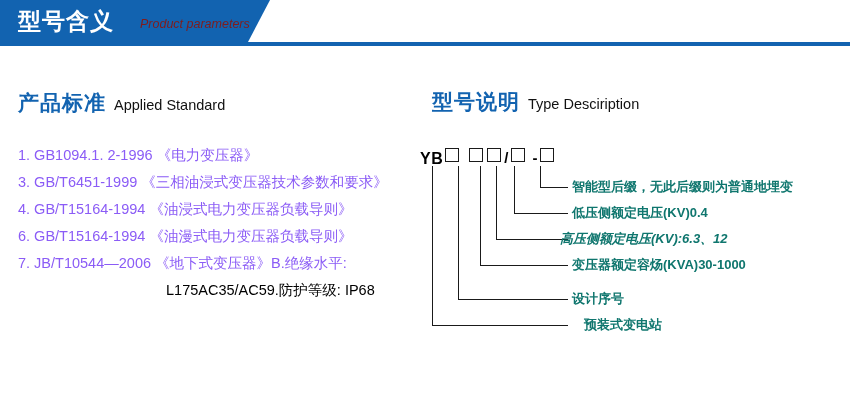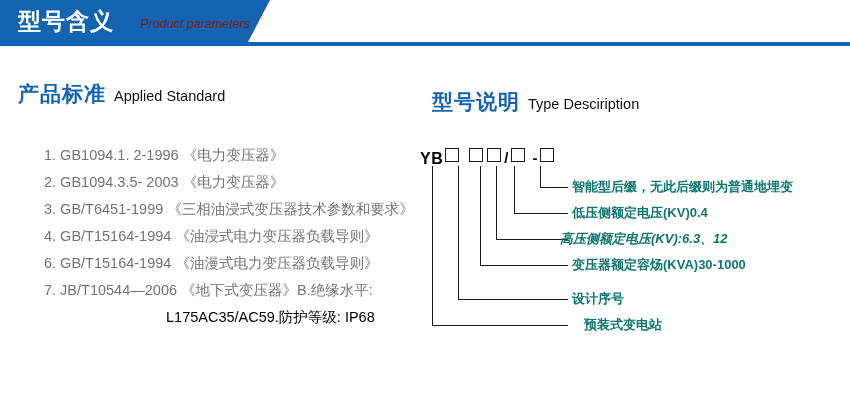--- a/index.html
+++ b/index.html
@@ -69,36 +69,35 @@
     font-size: 21px;
     font-weight: bold;
     color: #1263b0;
     letter-spacing: 1px;
   }
   .sec-head .en {
     font-size: 14.5px;
     color: #111111;
     margin-left: 8px;
   }
-  #std-head { left: 18px; top: 80px; }
+  #std-head { left: 18px; top: 89px; }
   #type-head { left: 432px; top: 88px; }
 
   
   .std-list {
     position: absolute;
     left: 18px;
     top: 142px;
     width: 420px;
   }
   .std-item {
     font-size: 14.5px;
     line-height: 27px;
-    color: #737373;
-    white-space: nowrap;
-    margin-left: 26px;
+    color: #8b5cf6;
+    white-space: nowrap;
   }
   .std-cont {
     font-size: 14.5px;
     line-height: 27px;
     padding-left: 148px;
     white-space: nowrap;
   }
 
   
   .diagram {
@@ -170,21 +169,20 @@
 <div class="sec-head" id="std-head">
   <span class="cn">产品标准</span><span class="en">Applied Standard</span>
 </div>
 
 <div class="sec-head" id="type-head">
   <span class="cn">型号说明</span><span class="en">Type Desciription</span>
 </div>
 
 <div class="std-list">
   <div class="std-item">1. GB1094.1. 2-1996 《电力变压器》</div>
-  <div class="std-item">2. GB1094.3.5- 2003 《电力变压器》</div>
   <div class="std-item">3. GB/T6451-1999  《三相油浸式变压器技术参数和要求》</div>
   <div class="std-item">4. GB/T15164-1994 《油浸式电力变压器负载导则》</div>
   <div class="std-item">6. GB/T15164-1994 《油漫式电力变压器负载导则》</div>
   <div class="std-item">7. JB/T10544—2006 《地下式变压器》B.绝缘水平:</div>
   <div class="std-cont">L175AC35/AC59.防护等级: IP68</div>
 </div>
 
 <div class="diagram">
 
   <div class="code-row">

